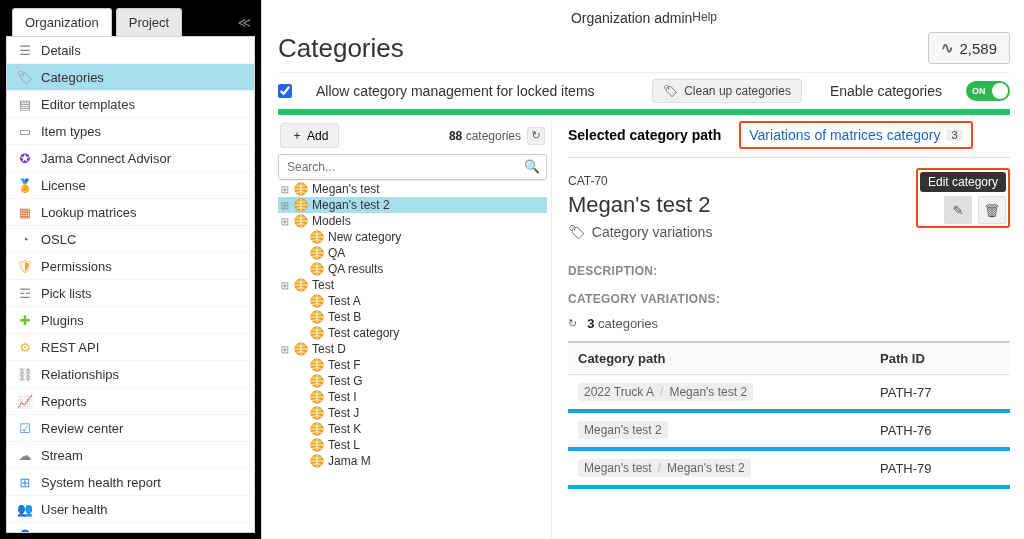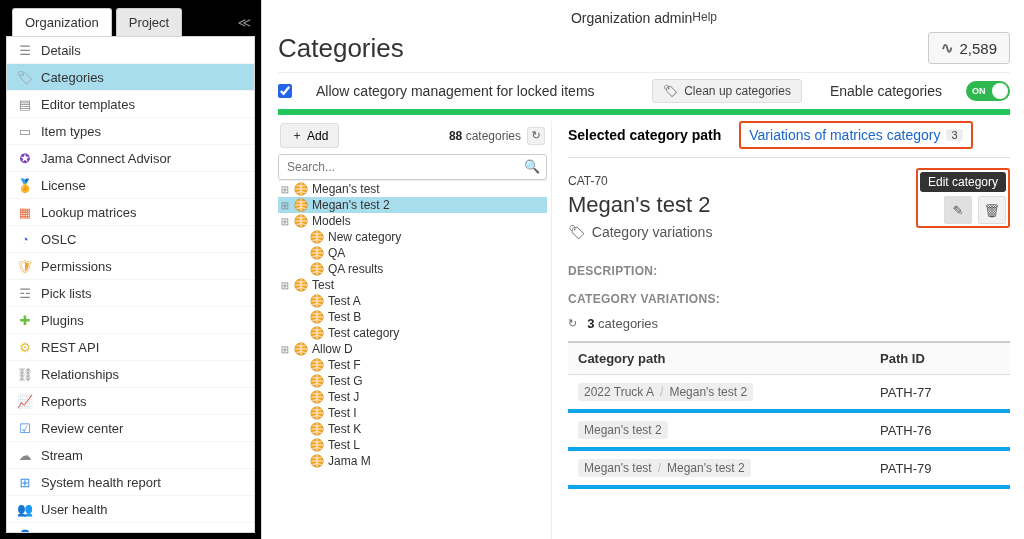--- a/index.html
+++ b/index.html
@@ -320,21 +320,21 @@
               <span>Test category</span>
             </div>
             <div class="tree-item depth-0">
               <span class="expander">⊞</span>
               <span class="globe">
                 <svg viewBox="0 0 16 16">
                   <circle cx="8" cy="8" r="7" fill="#f5a623" stroke="#d28a10" stroke-width="1"></circle>
                   <path d="M1 8 H15 M8 1 V15 M3 4 Q8 6 13 4 M3 12 Q8 10 13 12" stroke="#fff" stroke-width="1" fill="none"></path>
                 </svg>
               </span>
-              <span>Allow D</span>
+              <span>Test D</span>
             </div>
             <div class="tree-item depth-1">
               <span class="expander"></span>
               <span class="globe">
                 <svg viewBox="0 0 16 16">
                   <circle cx="8" cy="8" r="7" fill="#f5a623" stroke="#d28a10" stroke-width="1"></circle>
                   <path d="M1 8 H15 M8 1 V15 M3 4 Q8 6 13 4 M3 12 Q8 10 13 12" stroke="#fff" stroke-width="1" fill="none"></path>
                 </svg>
               </span>
               <span>Test F</span>
@@ -350,31 +350,31 @@
               <span>Test G</span>
             </div>
             <div class="tree-item depth-1">
               <span class="expander"></span>
               <span class="globe">
                 <svg viewBox="0 0 16 16">
                   <circle cx="8" cy="8" r="7" fill="#f5a623" stroke="#d28a10" stroke-width="1"></circle>
                   <path d="M1 8 H15 M8 1 V15 M3 4 Q8 6 13 4 M3 12 Q8 10 13 12" stroke="#fff" stroke-width="1" fill="none"></path>
                 </svg>
               </span>
+              <span>Test I</span>
+            </div>
+            <div class="tree-item depth-1">
+              <span class="expander"></span>
+              <span class="globe">
+                <svg viewBox="0 0 16 16">
+                  <circle cx="8" cy="8" r="7" fill="#f5a623" stroke="#d28a10" stroke-width="1"></circle>
+                  <path d="M1 8 H15 M8 1 V15 M3 4 Q8 6 13 4 M3 12 Q8 10 13 12" stroke="#fff" stroke-width="1" fill="none"></path>
+                </svg>
+              </span>
               <span>Test J</span>
-            </div>
-            <div class="tree-item depth-1">
-              <span class="expander"></span>
-              <span class="globe">
-                <svg viewBox="0 0 16 16">
-                  <circle cx="8" cy="8" r="7" fill="#f5a623" stroke="#d28a10" stroke-width="1"></circle>
-                  <path d="M1 8 H15 M8 1 V15 M3 4 Q8 6 13 4 M3 12 Q8 10 13 12" stroke="#fff" stroke-width="1" fill="none"></path>
-                </svg>
-              </span>
-              <span>Test I</span>
             </div>
             <div class="tree-item depth-1">
               <span class="expander"></span>
               <span class="globe">
                 <svg viewBox="0 0 16 16">
                   <circle cx="8" cy="8" r="7" fill="#f5a623" stroke="#d28a10" stroke-width="1"></circle>
                   <path d="M1 8 H15 M8 1 V15 M3 4 Q8 6 13 4 M3 12 Q8 10 13 12" stroke="#fff" stroke-width="1" fill="none"></path>
                 </svg>
               </span>
               <span>Test K</span>

